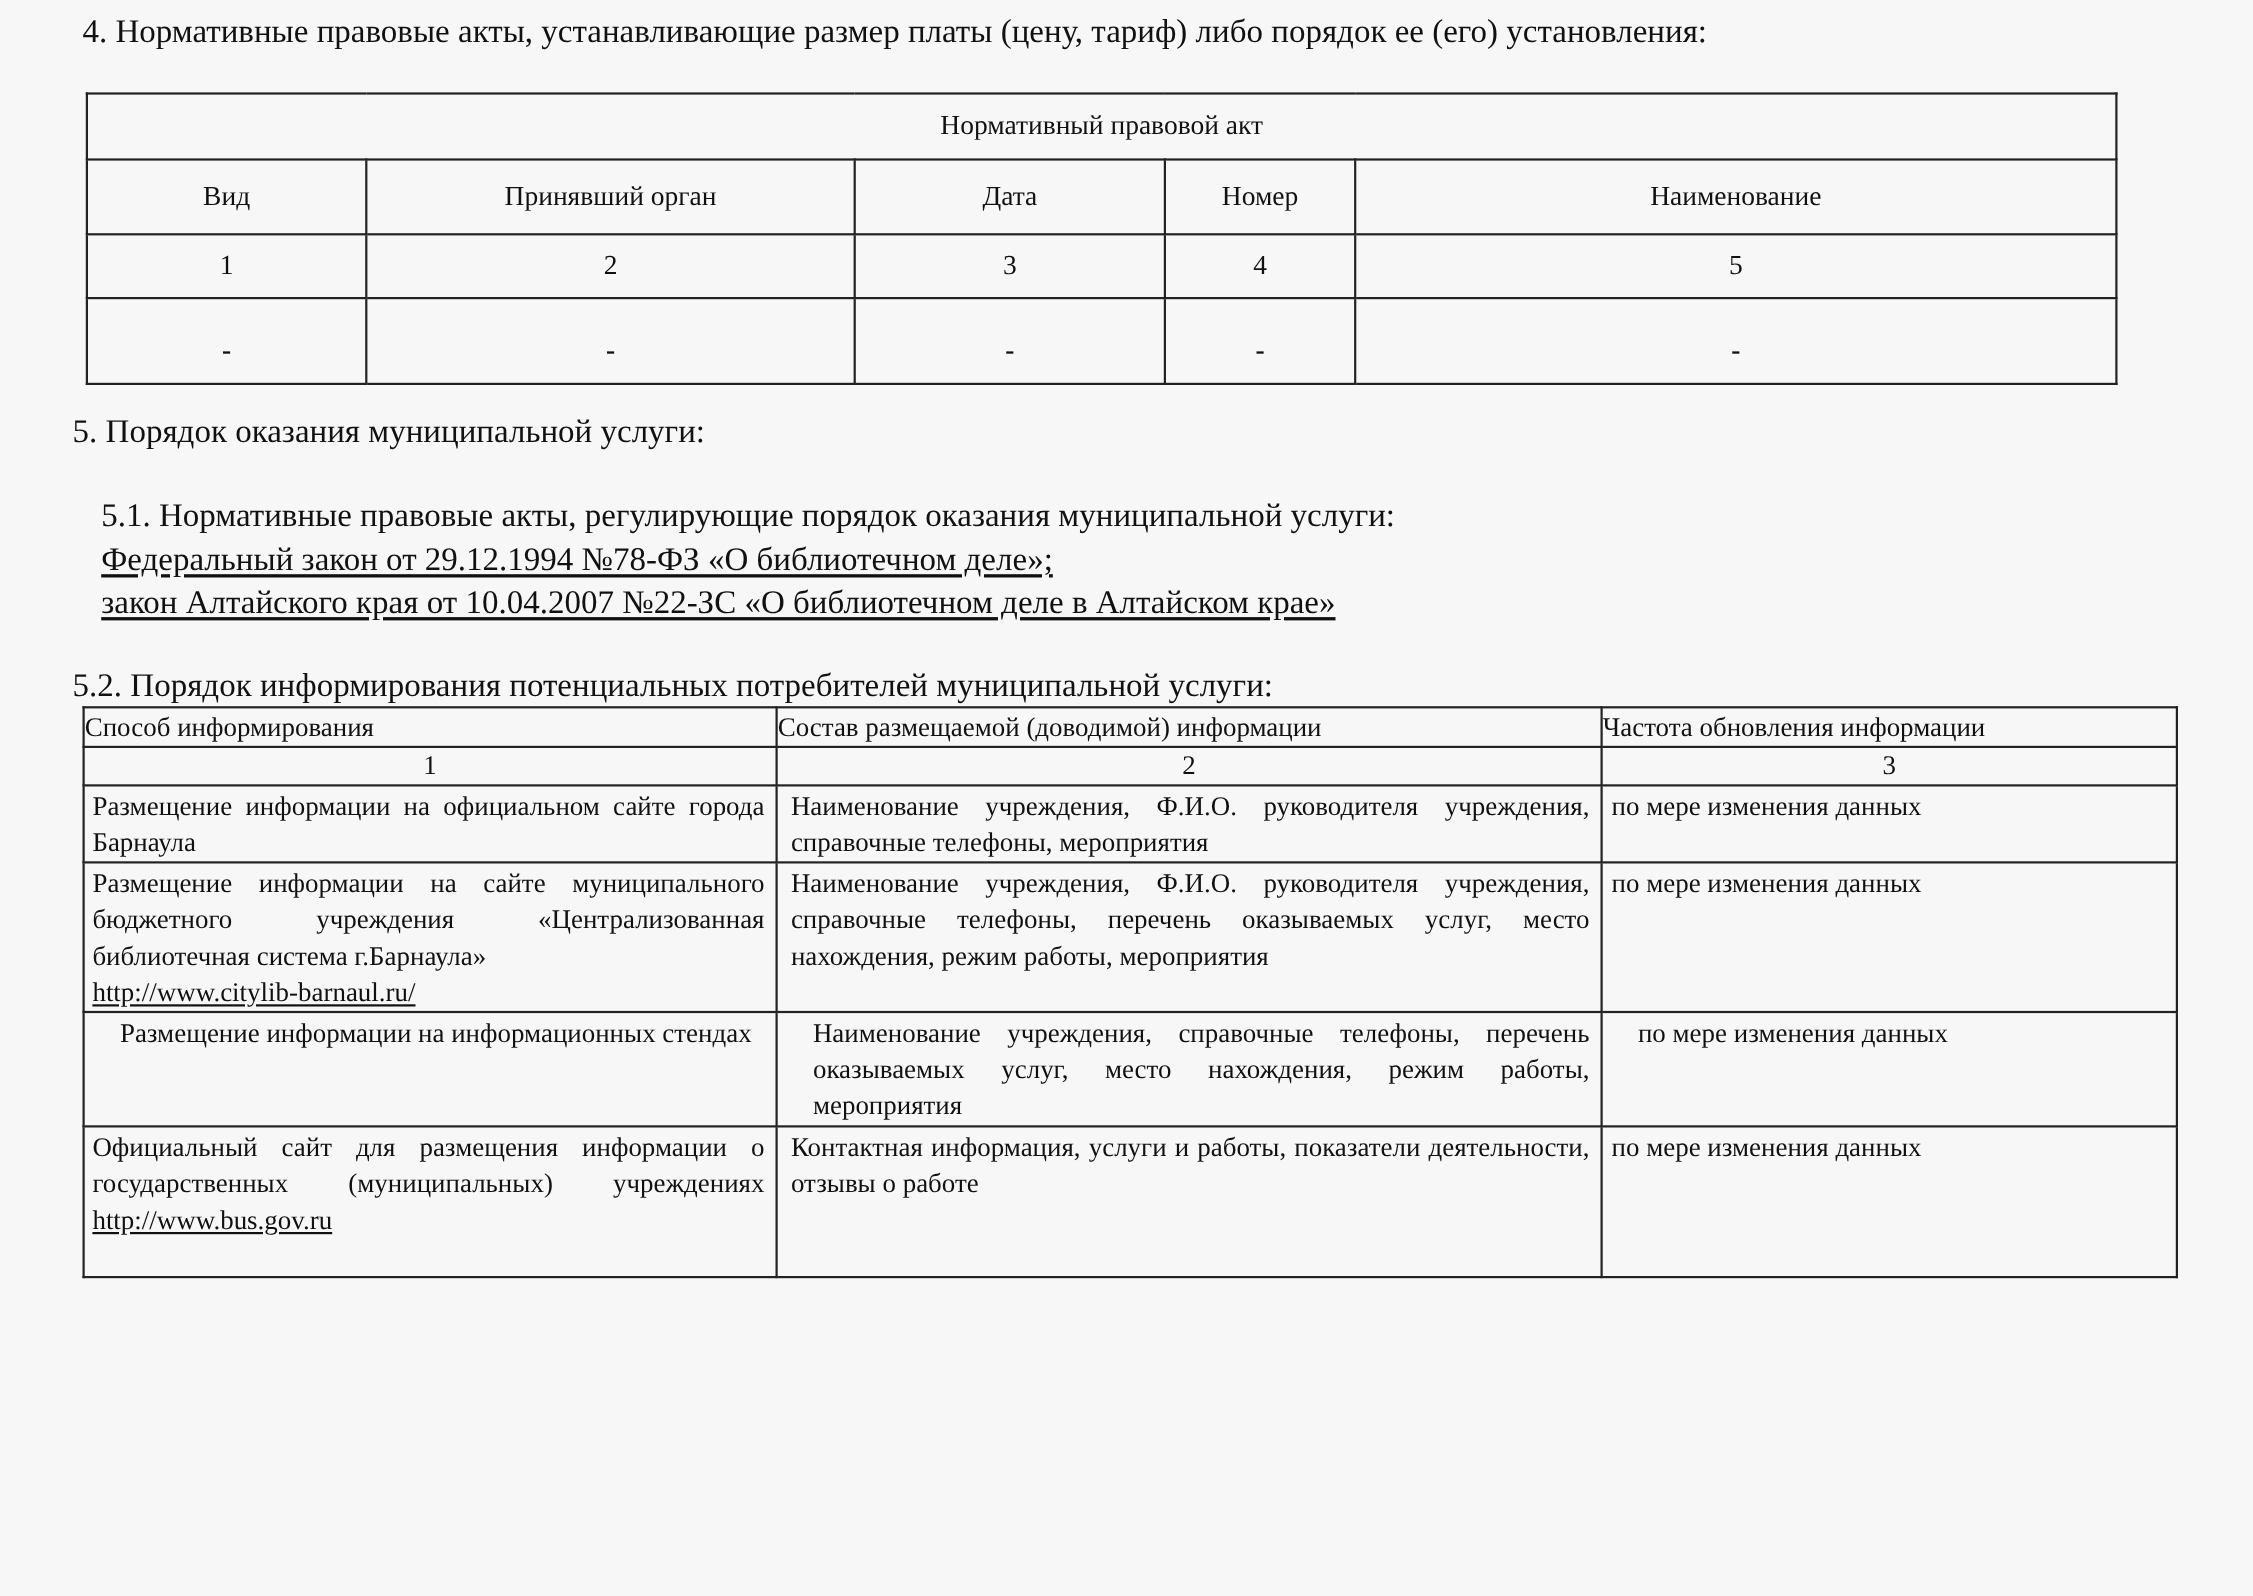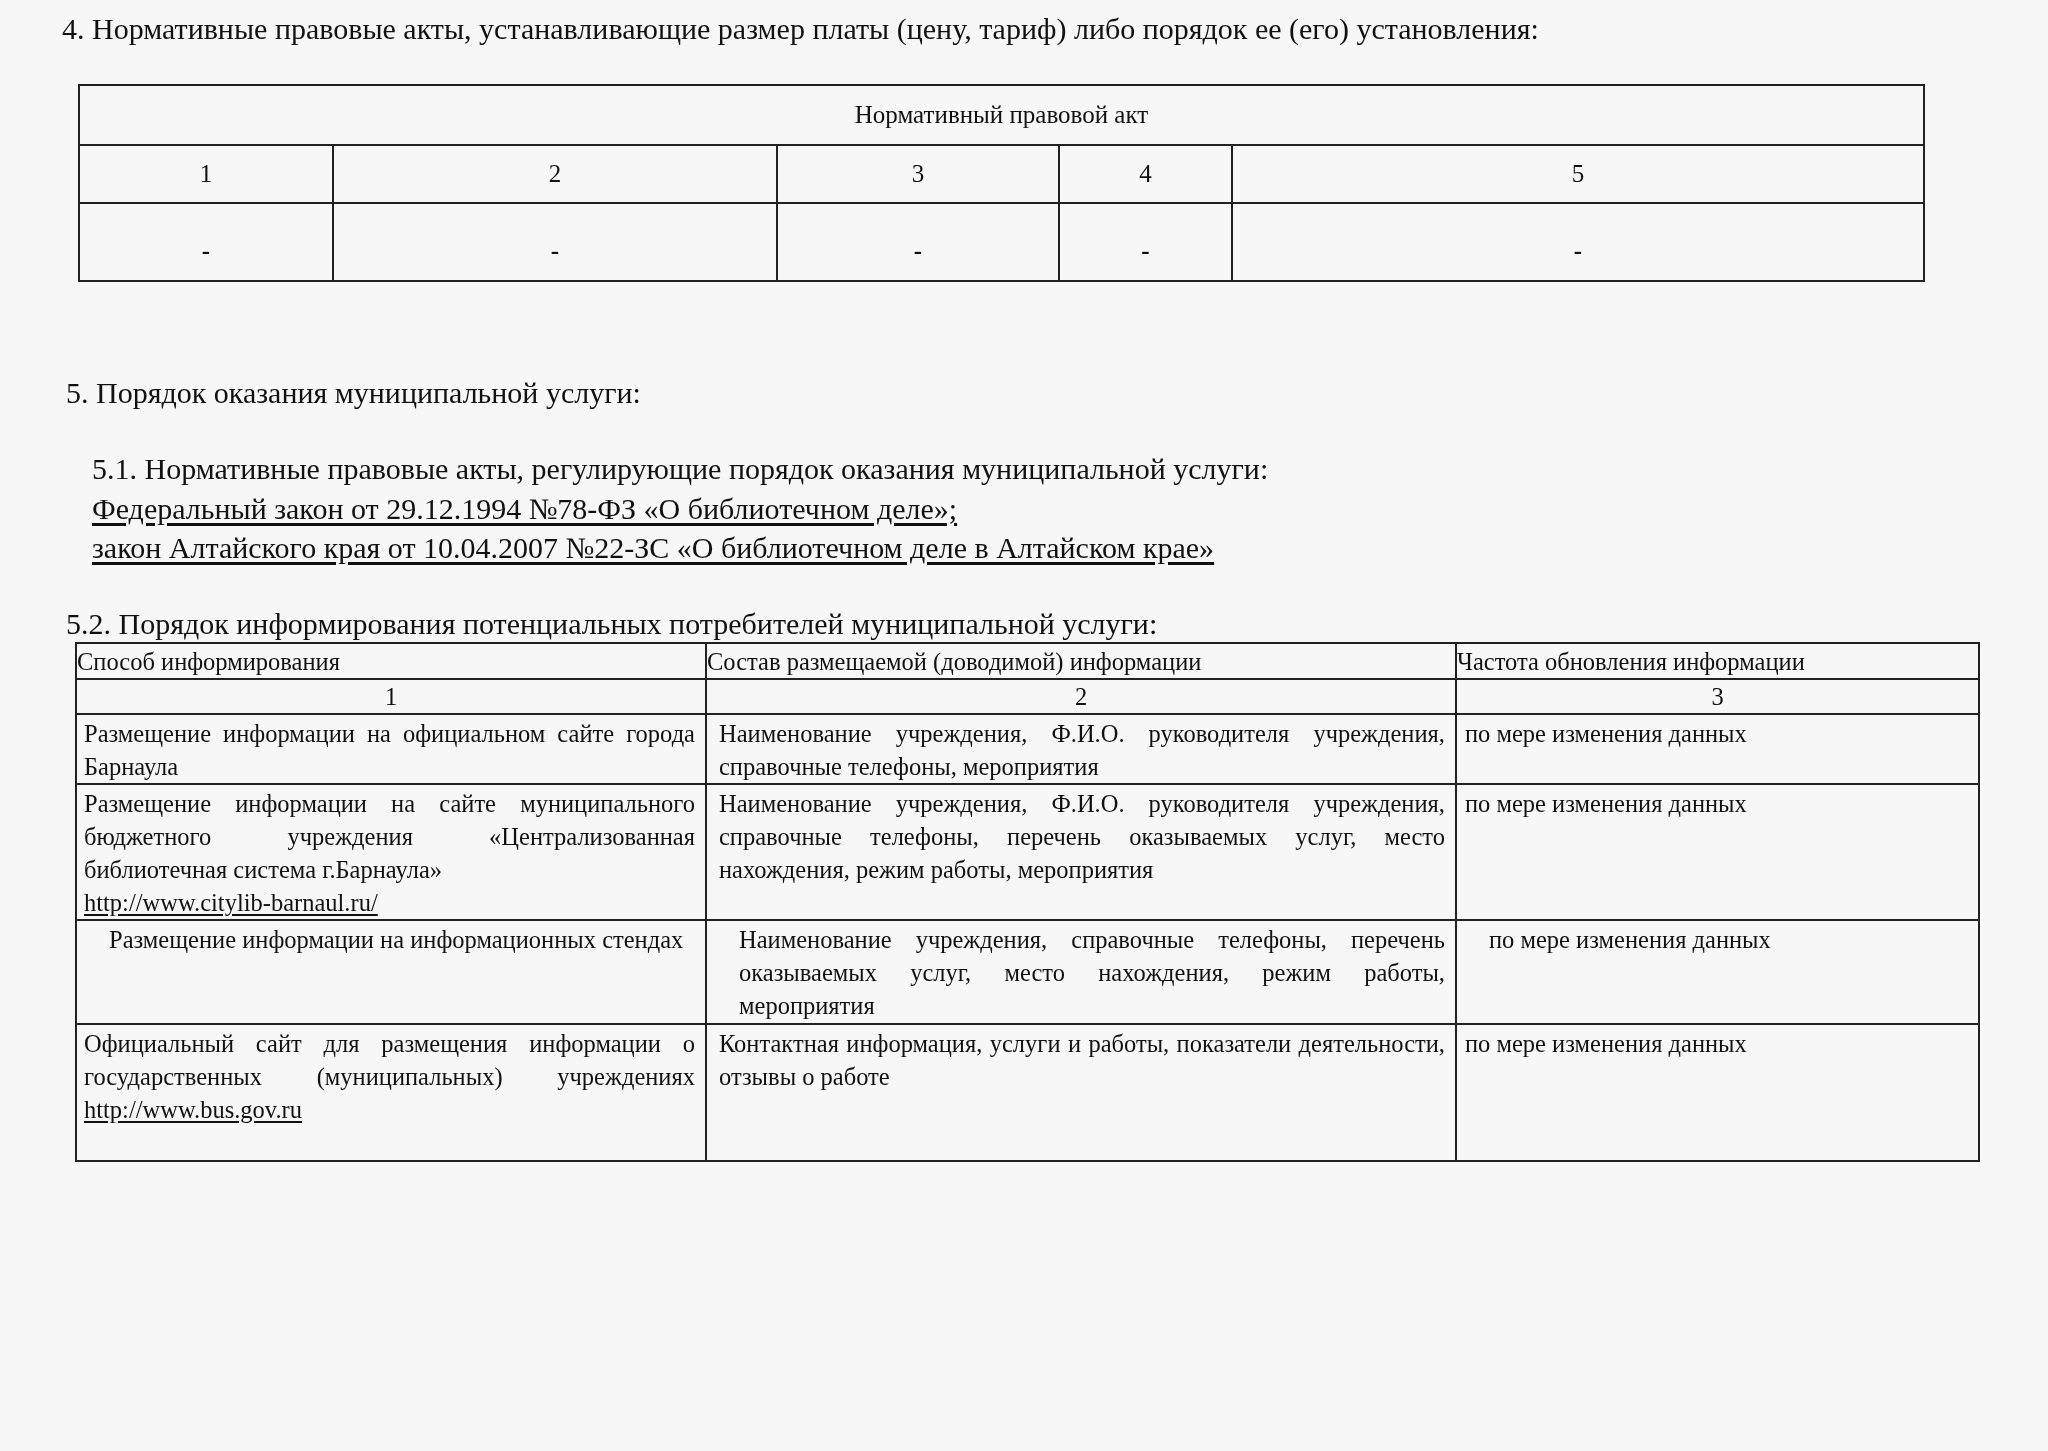--- a/index.html
+++ b/index.html
@@ -3,21 +3,21 @@
 <meta charset="utf-8">
 <style>
   html, body { margin: 0; padding: 0; }
   body {
     width: 2048px; height: 1451px; position: relative; overflow: hidden;
     background: #f7f7f8;
     font-family: "Liberation Serif", "DejaVu Serif", serif;
     color: #111;
   }
   .abs { position: absolute; }
-  .h4 { left: 62px; top: 12px; font-size: 30px; white-space: nowrap; }
+  .h4 { left: 75px; top: 12px; font-size: 30px; white-space: nowrap; }
   table { border-collapse: collapse; position: absolute; }
   td, th { border: 2px solid #222; font-weight: normal; padding: 0; }
 
   
   #t1 { left: 78px; top: 84px; width: 1847px; font-size: 25px; }
   #t1 td { text-align: center; vertical-align: middle; }
   #t1 tr.r0 td { height: 58px; }
   #t1 tr.r1 td { height: 66px; }
   #t1 tr.r2 td { height: 56px; }
   #t1 tr.r3 td { height: 58px; }
@@ -57,20 +57,27 @@
   <colgroup>
     <col style="width:254px">
       <col style="width:444px">
       <col style="width:282px">
       <col style="width:173px">
       <col>
   </colgroup>
   <tbody>
       <tr class="r0">
     <td colspan="5">Нормативный правовой акт</td>
+  </tr>
+  <tr class="r1">
+    <td>Вид</td>
+    <td>Принявший орган</td>
+    <td>Дата</td>
+    <td>Номер</td>
+    <td>Наименование</td>
   </tr>
   <tr class="r2">
     <td>1</td>
     <td>2</td>
     <td>3</td>
     <td>4</td>
     <td>5</td>
   </tr>
   <tr class="r3">
     <td class="dash">-</td>

